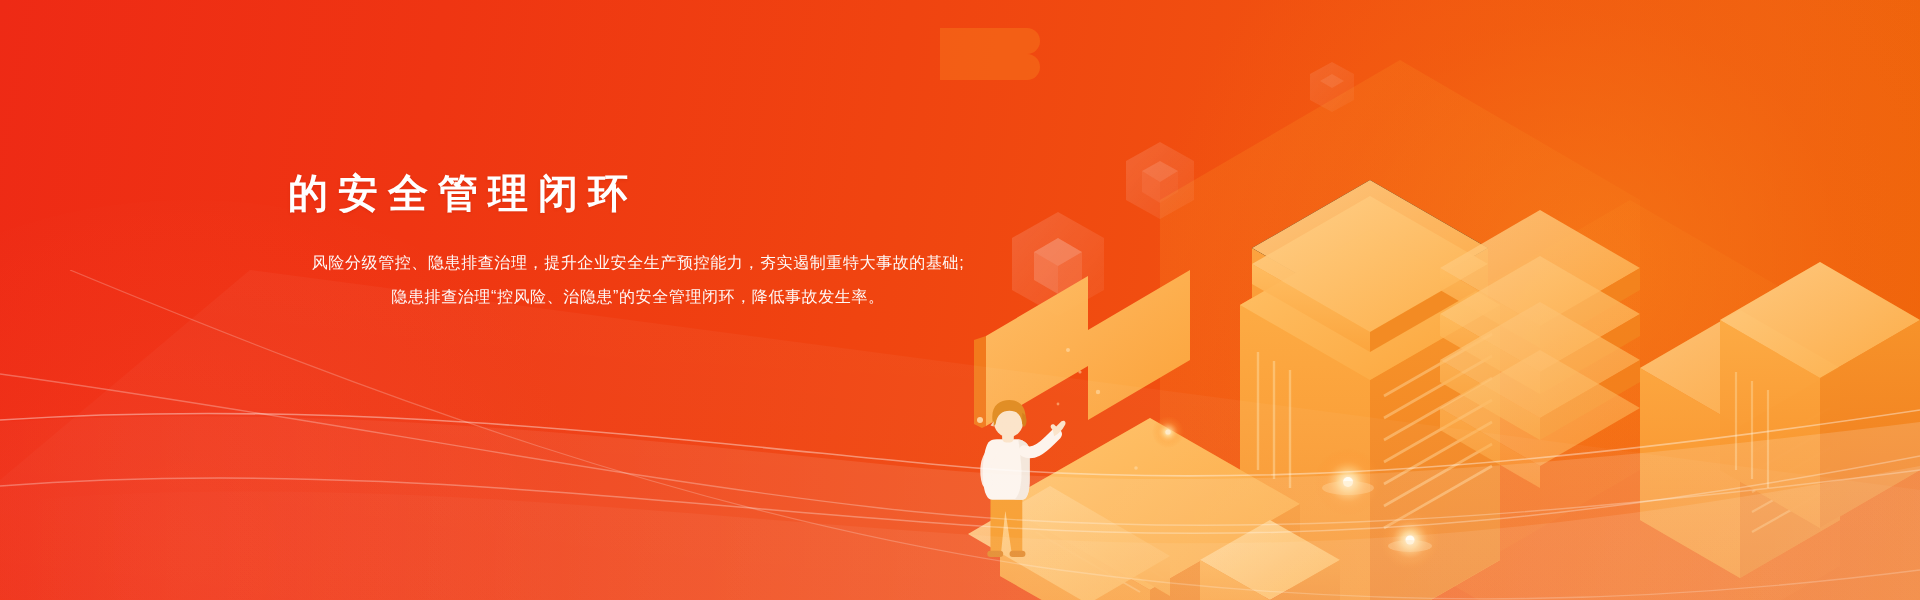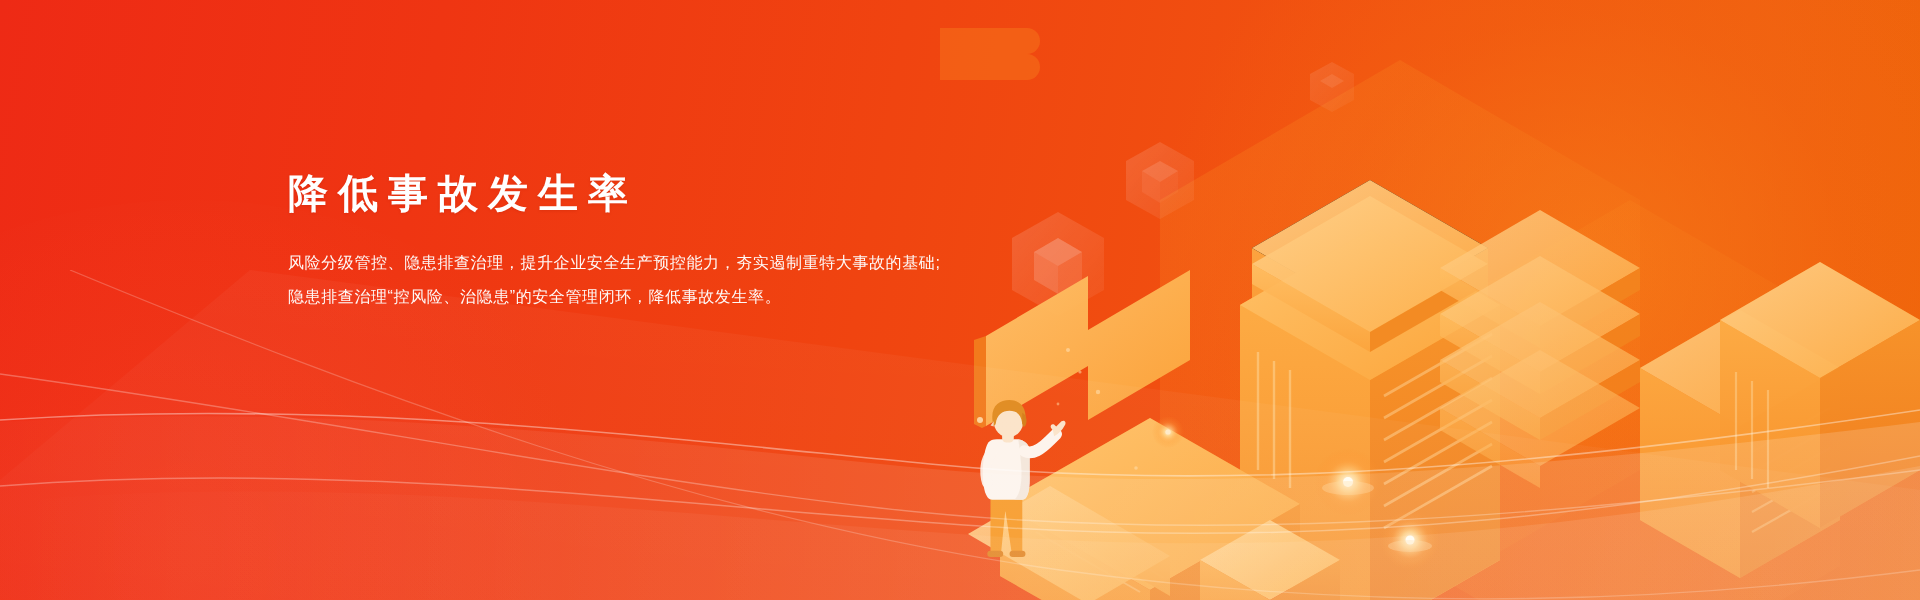--- a/index.html
+++ b/index.html
@@ -66,20 +66,21 @@
     color:#ffffff;
     font-size:40px;
     font-weight:bold;
     letter-spacing:10px;
     line-height:1.25;
     white-space:nowrap;
     text-shadow:0 1px 3px rgba(150,20,0,0.18);
   }
   .subtitle {
     margin-top:28px;
+    text-align:center;
   }
   .subtitle .line {
     color:#ffffff;
     font-size:16px;
     line-height:34px;
     letter-spacing:0.6px;
     white-space:nowrap;
     opacity:0.97;
   }
 </style>
@@ -350,20 +351,20 @@
 
     <path d="M0,232 C360,200 700,250 1020,268 C1360,288 1640,248 1920,196 L1920,330 L0,330 Z" fill="url(#wFill2)"></path>
 
     <path d="M0,150 C340,128 640,166 930,194 C1220,222 1520,200 1920,140" fill="none" stroke="#ffffff" stroke-opacity="0.40" stroke-width="1.6"></path>
     <path d="M0,104 C320,148 600,206 880,238 C1180,272 1500,254 1920,200" fill="none" stroke="#ffffff" stroke-opacity="0.28" stroke-width="1.4"></path>
     <path d="M0,216 C360,188 700,240 1010,258 C1350,278 1640,240 1920,186" fill="none" stroke="#ffffff" stroke-opacity="0.30" stroke-width="1.5"></path>
     <path d="M70,0 C360,120 700,250 1060,300 C1400,346 1680,330 1920,300" fill="none" stroke="#ffffff" stroke-opacity="0.22" stroke-width="1.3"></path>
   </svg>
 
   <div class="copy">
-    <div class="title">降低事故发生率</div>
+    <div class="title">的安全管理闭环</div>
     <div class="subtitle">
       <div class="line">风险分级管控、隐患排查治理，提升企业安全生产预控能力，夯实遏制重特大事故的基础;</div>
       <div class="line">隐患排查治理“控风险、治隐患”的安全管理闭环，降低事故发生率。</div>
     </div>
   </div>
 
 </div>
 
 </body></html>

